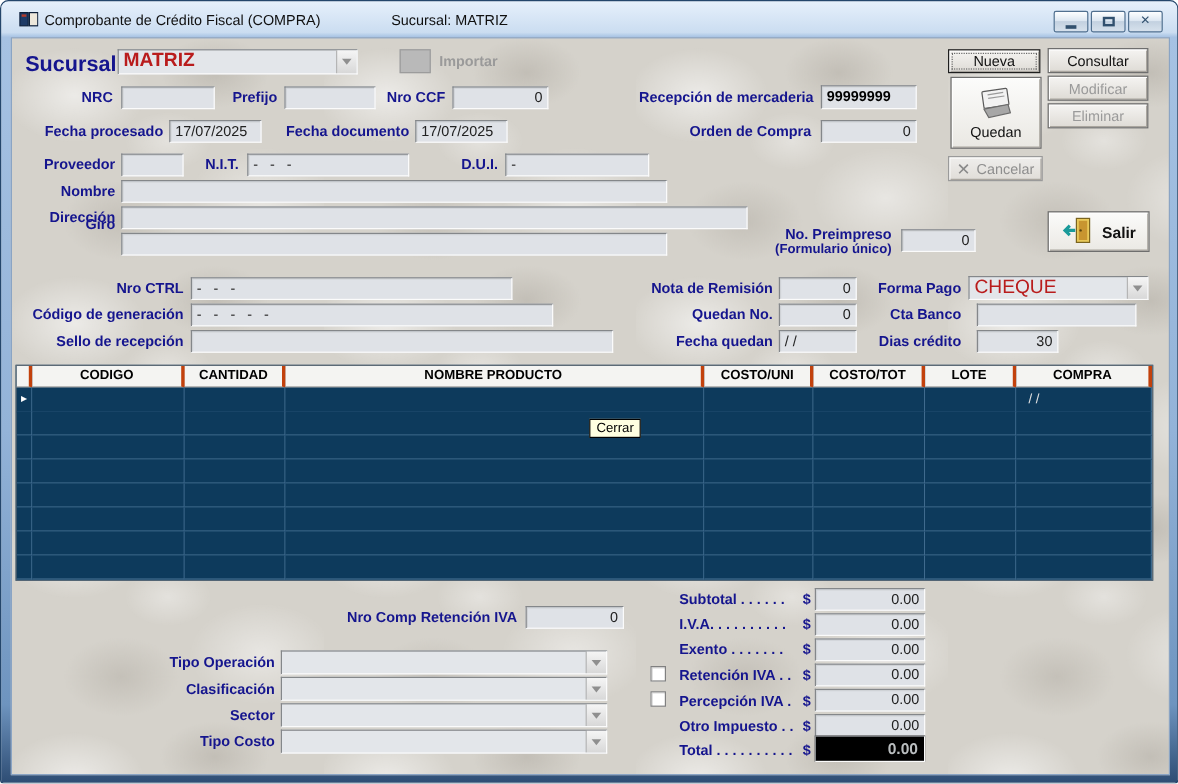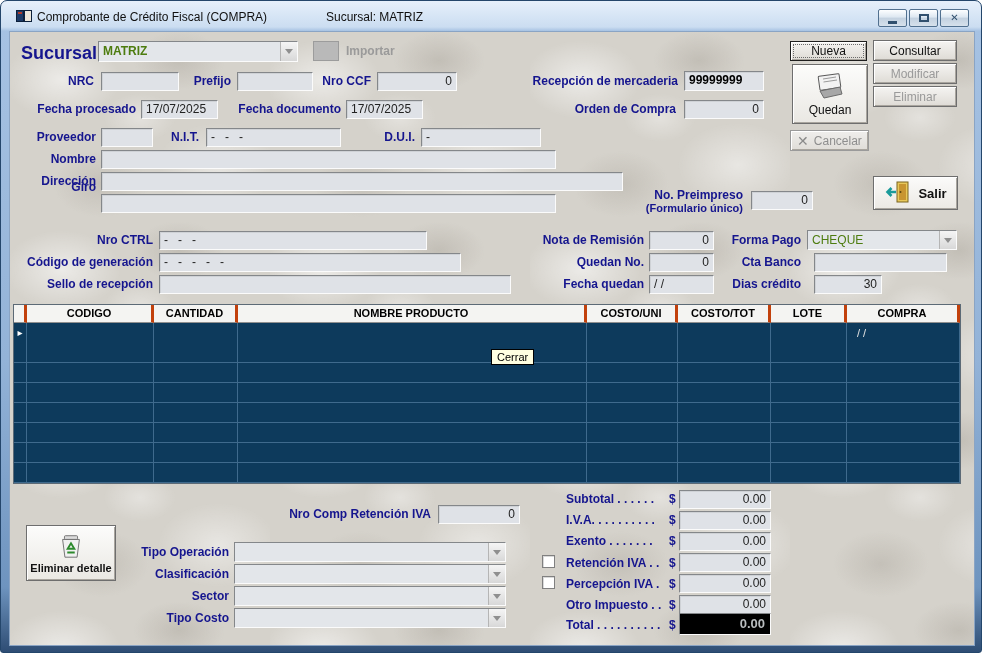--- a/index.html
+++ b/index.html
@@ -27,21 +27,21 @@
  background-size:260px 190px;}
 .lbl{position:absolute;font-size:12px;font-weight:bold;color:#15158e;text-align:right;white-space:nowrap;line-height:13px;}
 .lbl.la{text-align:left;}
 .lbl.sm{font-size:11px;}
 .fld{position:absolute;height:19px;background:#dfe2e7;border:1px solid;border-color:#84878a #fbfbfb #fbfbfb #84878a;
  box-shadow:inset 1px 1px 0 rgba(0,0,0,.07);font-size:12px;color:#222;line-height:16px;padding:0 4px;overflow:hidden;white-space:nowrap;}
 .num{text-align:right;}
 .pre{white-space:pre;}
 .bold{font-weight:bold;color:#000;}
 .combo{position:absolute;background:#e3e6ea;border:1px solid;border-color:#84878a #fbfbfb #fbfbfb #84878a;display:flex;}
-.combo-val{flex:1;font-size:12px;line-height:18px;padding-left:4px;color:#4d7c0f;overflow:hidden;white-space:nowrap;}
+.combo-val{flex:1;font-size:16px;line-height:18px;padding-left:4px;color:#b91c1c;overflow:hidden;white-space:nowrap;}
 .combo-btn{width:17px;border-left:1px solid #b5b5b5;background:linear-gradient(#f5f5f5,#d8d8d8);display:flex;align-items:center;justify-content:center;}
 .arr{width:0;height:0;border-left:4px solid transparent;border-right:4px solid transparent;border-top:5px solid #8f8f8f;}
 .btn{position:absolute;background:linear-gradient(#f5f4f2,#dedbd5);border:1px solid #6e6e6e;
  box-shadow:inset 1px 1px 0 #fff, inset -1px -1px 0 #a9a59e;font-size:12px;color:#111;
  display:flex;align-items:center;justify-content:center;cursor:default;}
 .btn.disabled{color:#9a9a9a;}
 .btn.default{border:1px solid #1e1e1e;outline:1px dotted #6b6b6b;outline-offset:-4px;}
 .imgbtn{flex-direction:column;gap:0;background:linear-gradient(#fcfcfb,#eae8e3);}
 .flatbtn{position:absolute;display:flex;align-items:center;gap:7px;}
 .grid{position:absolute;left:12px;top:303px;width:948px;height:180px;border:1px solid #5c6a76;background:#0d3a5c;}
@@ -88,21 +88,21 @@
 
   <div class="client-bg"></div>
 
   <div class="lbl" style="left:20px;top:46px;width:73px;font-size:18px;">Sucursal</div>
   <div class="combo" style="left:97px;top:40px;width:200px;height:21px;">
     <span class="combo-val bold">MATRIZ</span>
     <span class="combo-btn">
         <i class="arr"></i>
       </span>
   </div>
-  <div class="flatbtn" style="left:312px;top:39px;width:110px;height:22px;">
+  <div class="flatbtn" style="left:332px;top:39px;width:110px;height:22px;">
     <span style="display:inline-block;width:26px;height:20px;background:#b9b9b9;border:1px solid #9c9c9c;"></span>
     <span style="font-size:12px;font-weight:bold;color:#9a9a9a;">Importar</span>
   </div>
 
   <div class="btn default" style="left:789px;top:40px;width:77px;height:20px;">Nueva</div>
   <div class="btn" style="left:872px;top:39px;width:84px;height:21px;">Consultar</div>
   <div class="btn disabled" style="left:872px;top:62px;width:84px;height:21px;">Modificar</div>
   <div class="btn disabled" style="left:872px;top:85px;width:84px;height:21px;">Eliminar</div>
 
   <div class="btn imgbtn" style="left:791px;top:63px;width:76px;height:60px;">
@@ -291,31 +291,20 @@
           <div class="gc"></div>
           <div class="gc"></div>
         </div>
       </div>
   </div>
   <div class="tooltip">Cerrar</div>
 
   <div class="lbl" style="left:282px;top:507px;width:148px;">Nro Comp Retención IVA</div>
   <div class="fld num" style="left:437px;top:504px;width:82px;">0</div>
 
-  <div class="btn imgbtn" style="left:25px;top:524px;width:90px;height:56px;font-size:11px;font-weight:bold;">
-    <span>
-      <svg width="28" height="28" viewBox="0 0 30 30">
-        <rect x="8" y="4" width="14" height="4" rx="1" fill="#dcdcdc" stroke="#6e6e6e"></rect>
-        <path d="M6 8 h18 l-2.5 19 h-13 z" fill="#f1f1f1" stroke="#6e6e6e"></path>
-        <path d="M15 12 l-3.6 6 h7.2 z" fill="none" stroke="#2d8a2d" stroke-width="2"></path>
-        <path d="M11 22 h8" stroke="#2d8a2d" stroke-width="2"></path>
-      </svg>
-    </span>
-    <span>Eliminar detalle</span>
-  </div>
 
   <div class="lbl" style="left:128px;top:545px;width:100px;">Tipo Operación</div>
   <div class="combo" style="left:233px;top:541px;width:272px;height:20px;">
     <span class="combo-val"></span>
     <span class="combo-btn">
         <i class="arr"></i>
       </span>
   </div>
   <div class="lbl" style="left:128px;top:567px;width:100px;">Clasificación</div>
   <div class="combo" style="left:233px;top:563px;width:272px;height:20px;">

